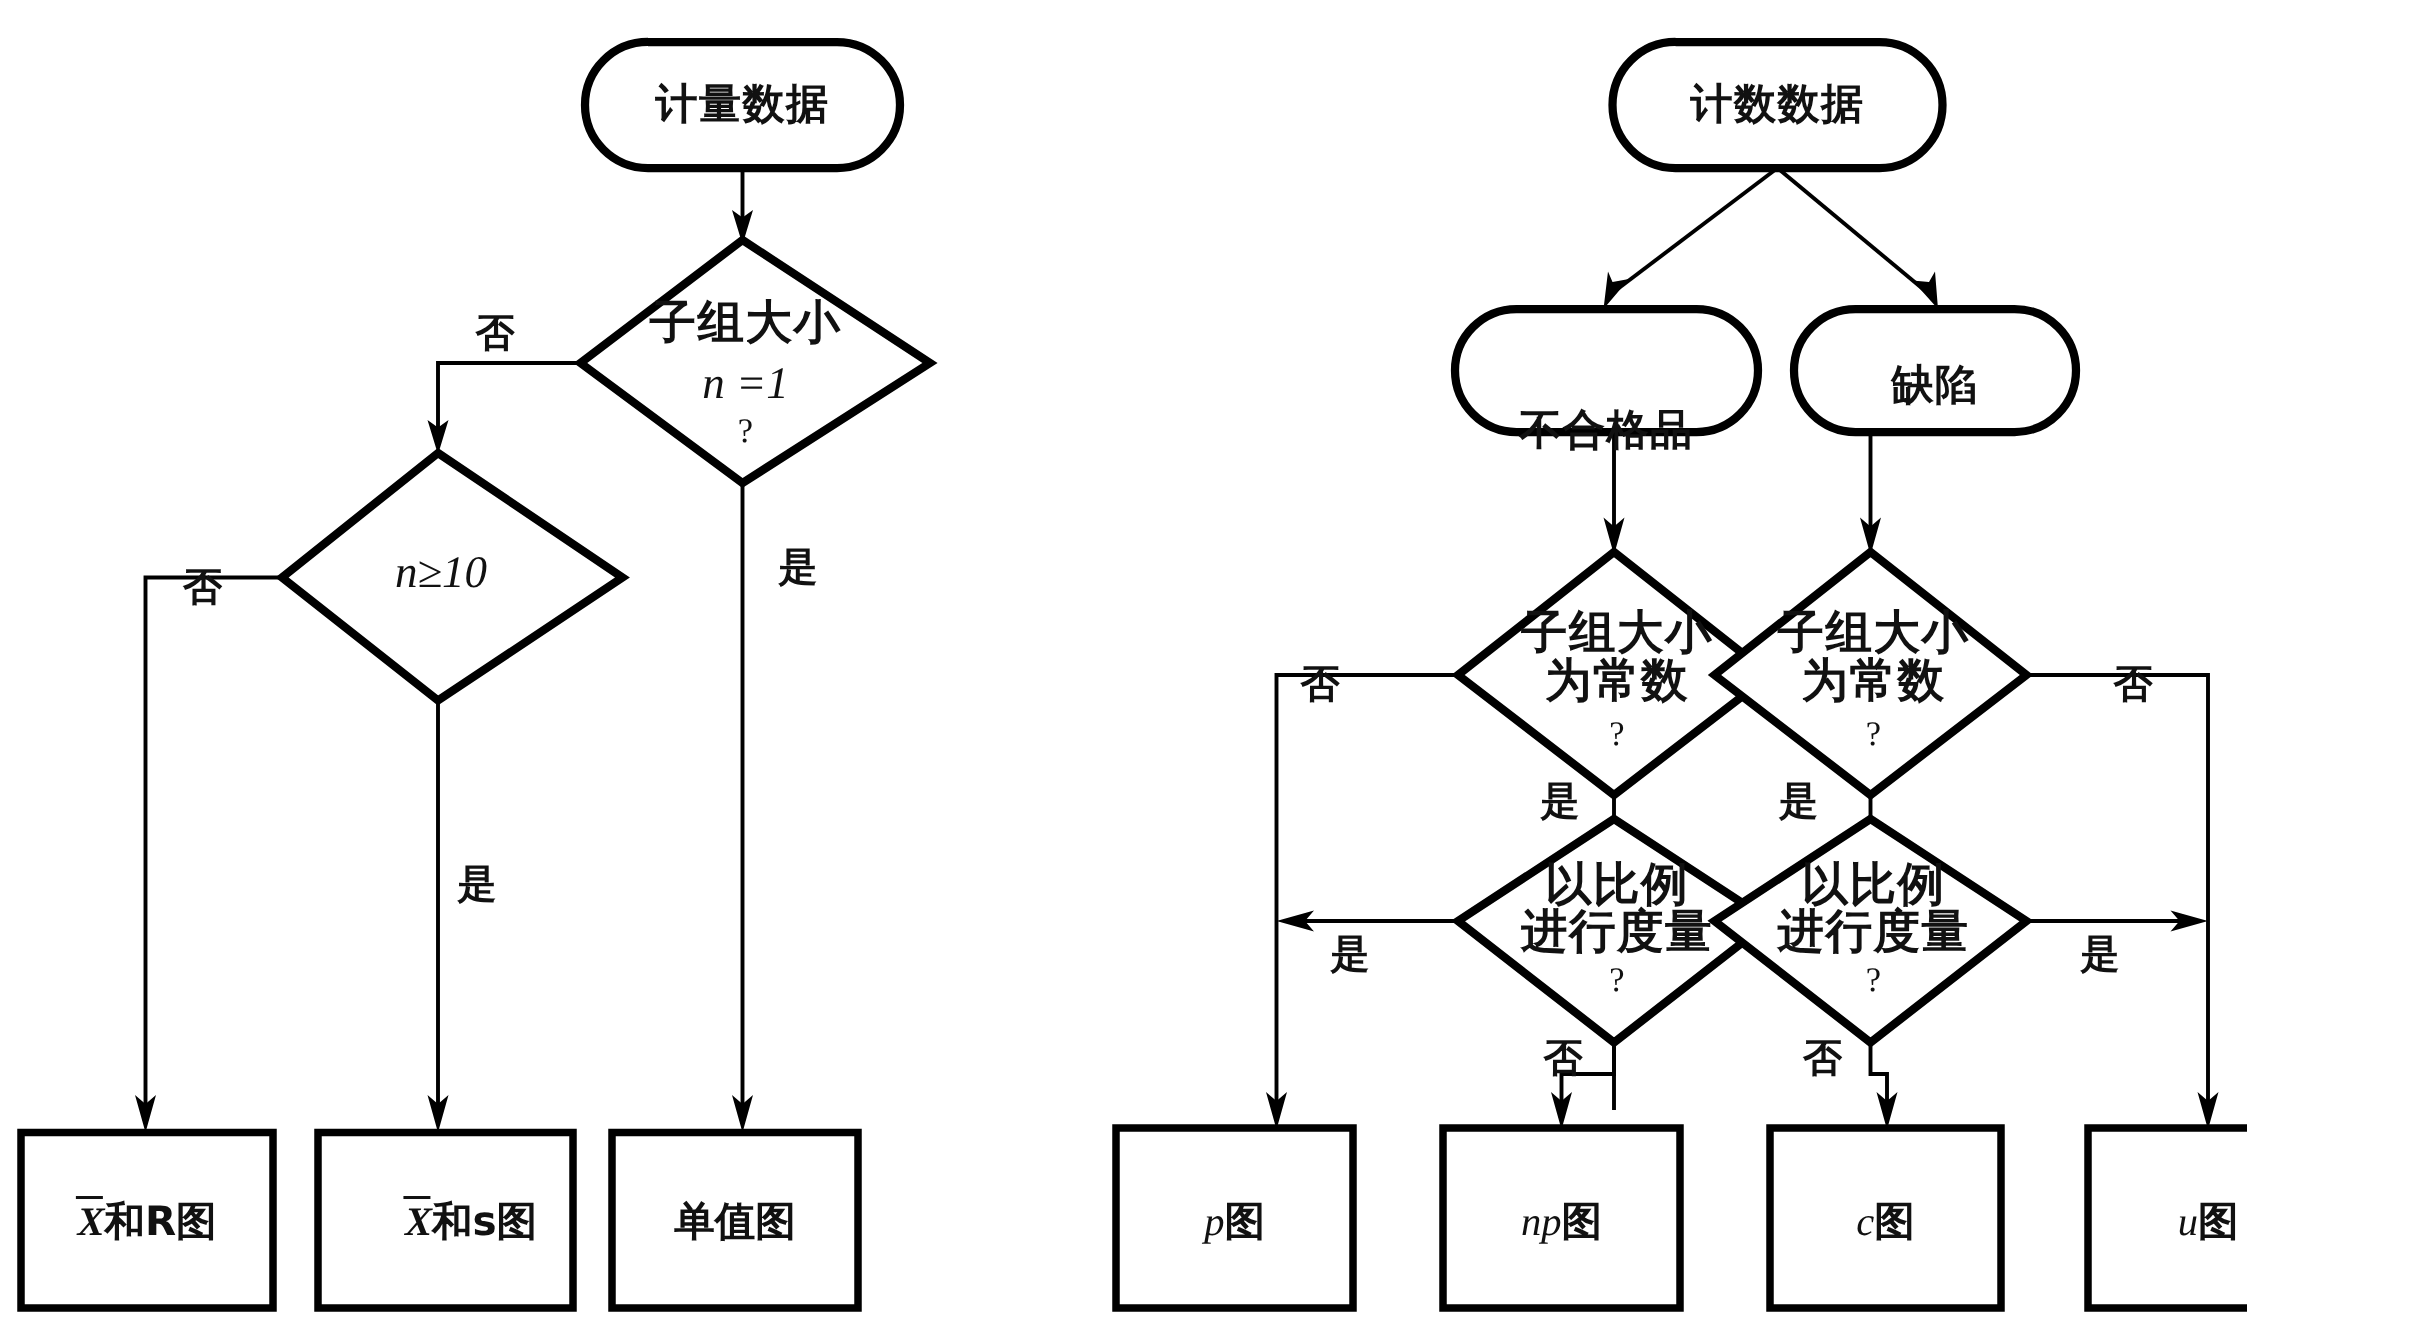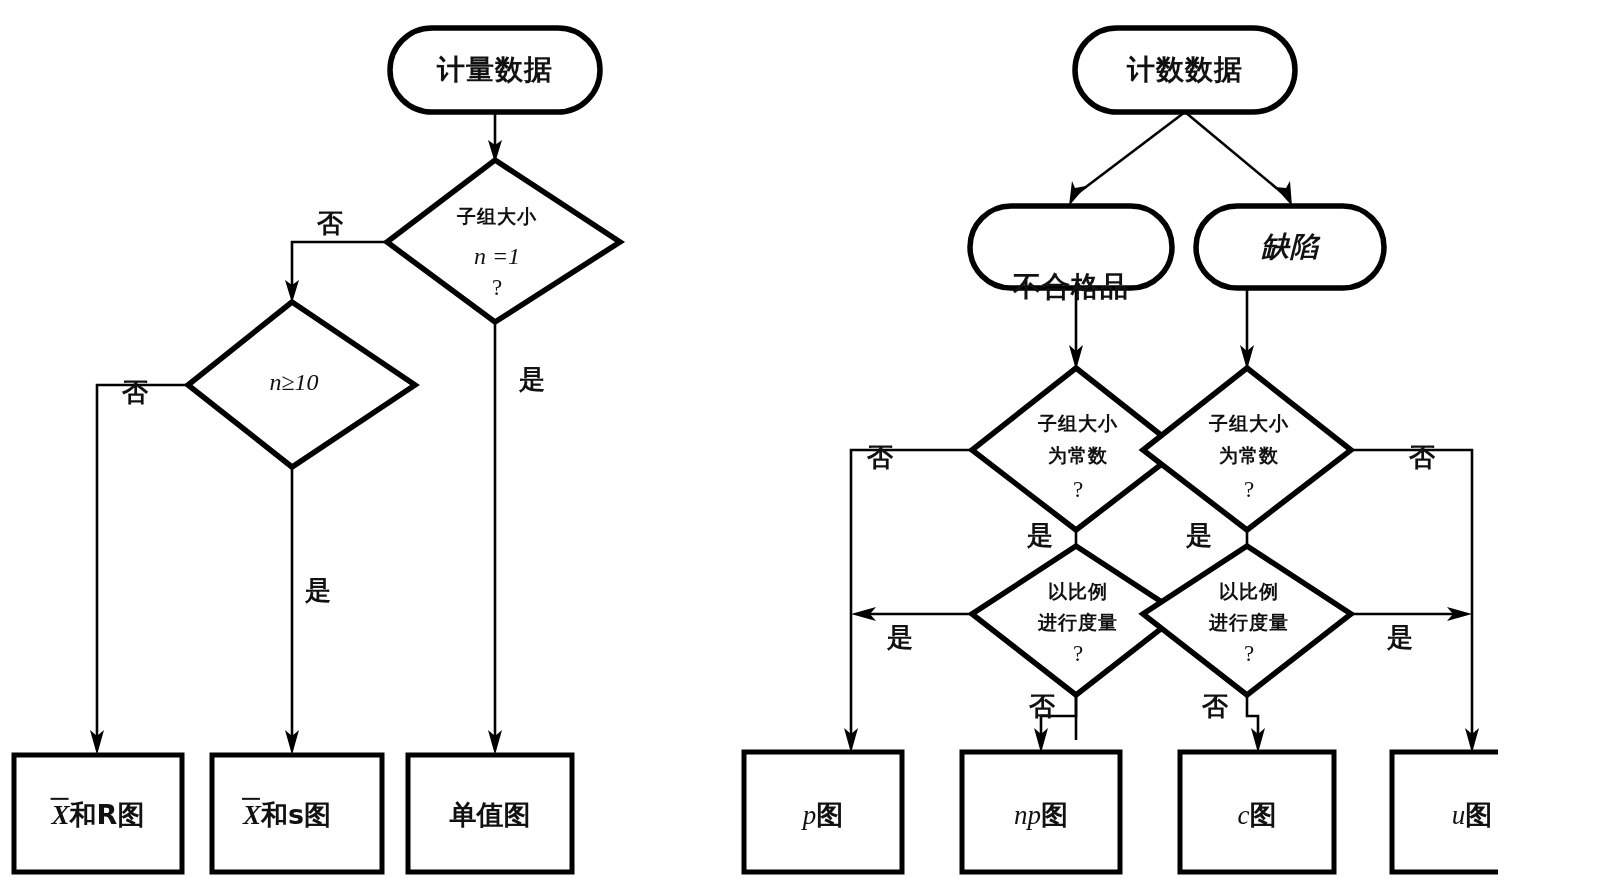--- a/index.html
+++ b/index.html
@@ -50,25 +50,25 @@
   }
   .cjk {
     font-family: "DejaVu Sans", "Liberation Sans", sans-serif;
     font-weight: 700;
   }
   .math {
     font-family: "Liberation Serif", "DejaVu Serif", serif;
     font-style: italic;
   }
   .t-term   { font-size: 28px; letter-spacing: 1px; }
-  .t-node   { font-size: 19px; letter-spacing: 1px; }
+  .t-node   { font-size: 31px; letter-spacing: 1px; }
   .t-edge   { font-size: 26px; }
   .t-box    { font-size: 27px; }
   .t-q      { font-family: "Liberation Serif", "DejaVu Serif", serif; font-size: 23px; font-weight: 400; font-style: normal;}
-  .t-small-math { font-size: 24px; }
+  .t-small-math { font-size: 30px; }
   .ovl { font-style: normal; }
   .ovl .bar {
     display: inline-block;
     position: relative;
     font-style: italic;
     font-family: "Liberation Serif","DejaVu Serif",serif;
   }
   .ovl .bar::before {
     content: "";
     position: absolute;
@@ -171,30 +171,30 @@
 
   <div class="lbl cjk t-edge" style="left:330px; top:223px;">否</div>
   <div class="lbl cjk t-edge" style="left:532px; top:379px;">是</div>
   <div class="lbl cjk t-edge" style="left:135px; top:392px;">否</div>
   <div class="lbl cjk t-edge" style="left:318px; top:590px;">是</div>
 
   <div class="lbl cjk t-box ovl" style="left:98px; top:815px;text-align:center;">
     <span class="bar">X</span><span>和R图</span>
   </div>
 
-  <div class="lbl cjk t-box ovl" style="left:287px; top:815px;">
+  <div class="lbl cjk t-box ovl" style="left:314px; top:815px;">
     <span class="bar">X</span><span>和s图</span>
   </div>
 
   <div class="lbl cjk t-box" style="left:490px; top:815px;">单值图</div>
 
   <div class="lbl cjk t-term" style="left:1185px; top:70px;">计数数据</div>
 
   <div class="lbl cjk t-term" style="left:1071px; top:247px;margin-top:40px;">不合格品</div>
-  <div class="lbl cjk t-term" style="left:1290px; top:247px;font-style:italic;">缺陷</div>
+  <div class="lbl cjk t-term" style="left:1290px; top:257px;">缺陷</div>
 
   <div class="lbl cjk t-node" style="left:1078px; top:423px;">子组大小</div>
   <div class="lbl cjk t-node" style="left:1078px; top:455px;">为常数</div>
   <div class="lbl t-q" style="left:1078px; top:490px;">?</div>
 
   <div class="lbl cjk t-node" style="left:1249px; top:423px;">子组大小</div>
   <div class="lbl cjk t-node" style="left:1249px; top:455px;">为常数</div>
   <div class="lbl t-q" style="left:1249px; top:490px;">?</div>
 
   <div class="lbl cjk t-node" style="left:1078px; top:591px;">以比例</div>

